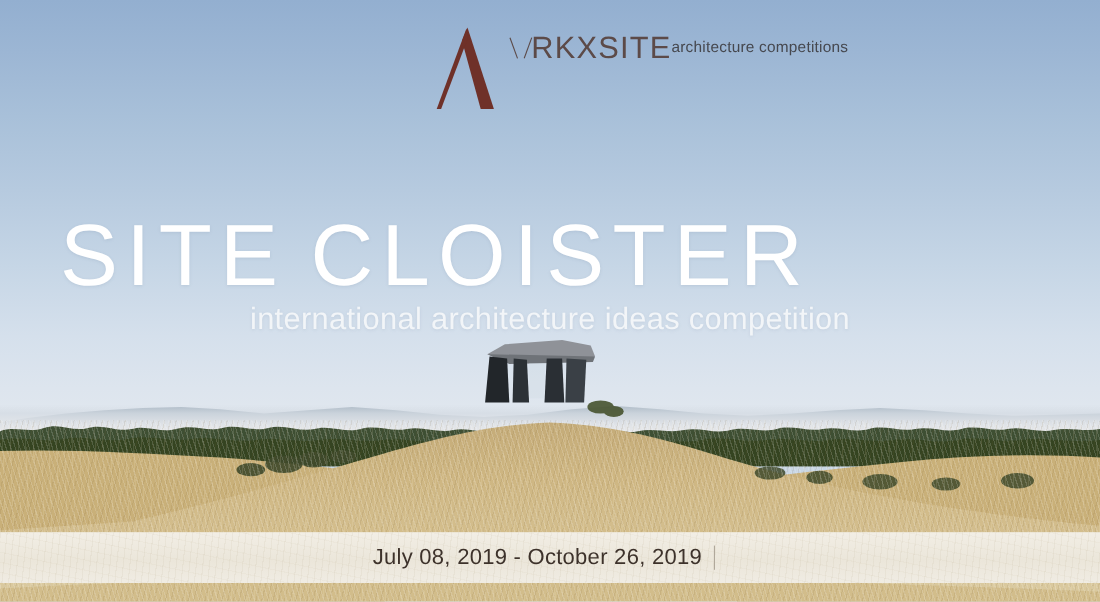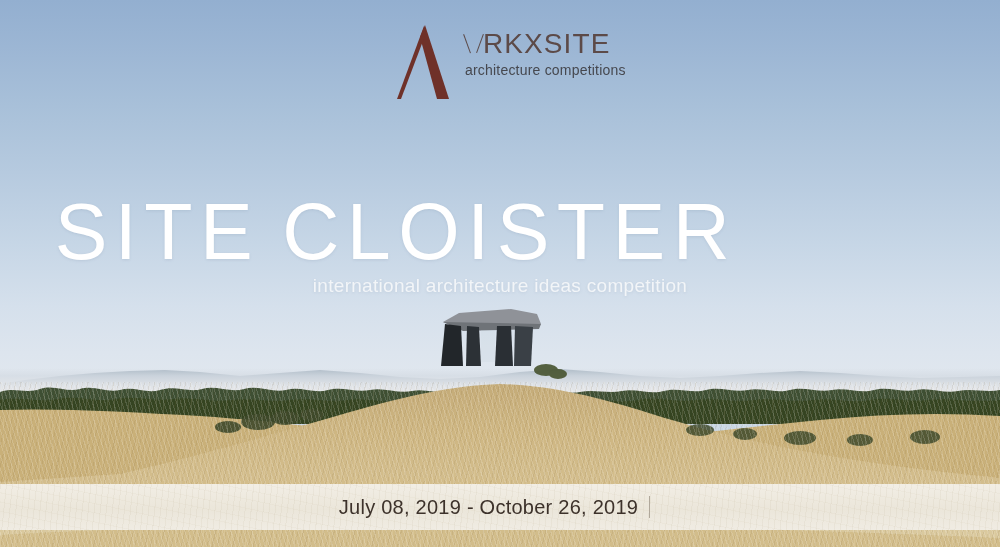--- a/index.html
+++ b/index.html
@@ -103,21 +103,21 @@
     width: 230px;
     height: 78px;
     display: flex;
     align-items: flex-start;
   }
   .logo-mark { width: 62px; height: 78px; flex: 0 0 auto; }
   .logo-text {
     margin-left: 10px;
     padding-top: 7px;
     display: flex;
-    flex-direction: column;
+    flex-direction: row;
   }
   .logo-word {
     font-size: 28px;
     letter-spacing: 1.1px;
     color: #5c4a48;
     line-height: 1;
     font-weight: 400;
     white-space: nowrap;
   }
   .logo-word .nocross {
@@ -165,21 +165,21 @@
   }
   .headline .gap { display: inline-block; width: 22px; }
 
   .subtitle {
     position: absolute;
     left: 0;
     top: 276px;
     width: 1000px;
     text-align: center;
     color: #f2f5f8;
-    font-size: 19px;
+    font-size: 28px;
     font-weight: 300;
     letter-spacing: .3px;
     line-height: 1;
     white-space: nowrap;
     text-shadow: 0 1px 3px rgba(120,140,165,.18);
   }
 
   
   .band {
     position: absolute;

